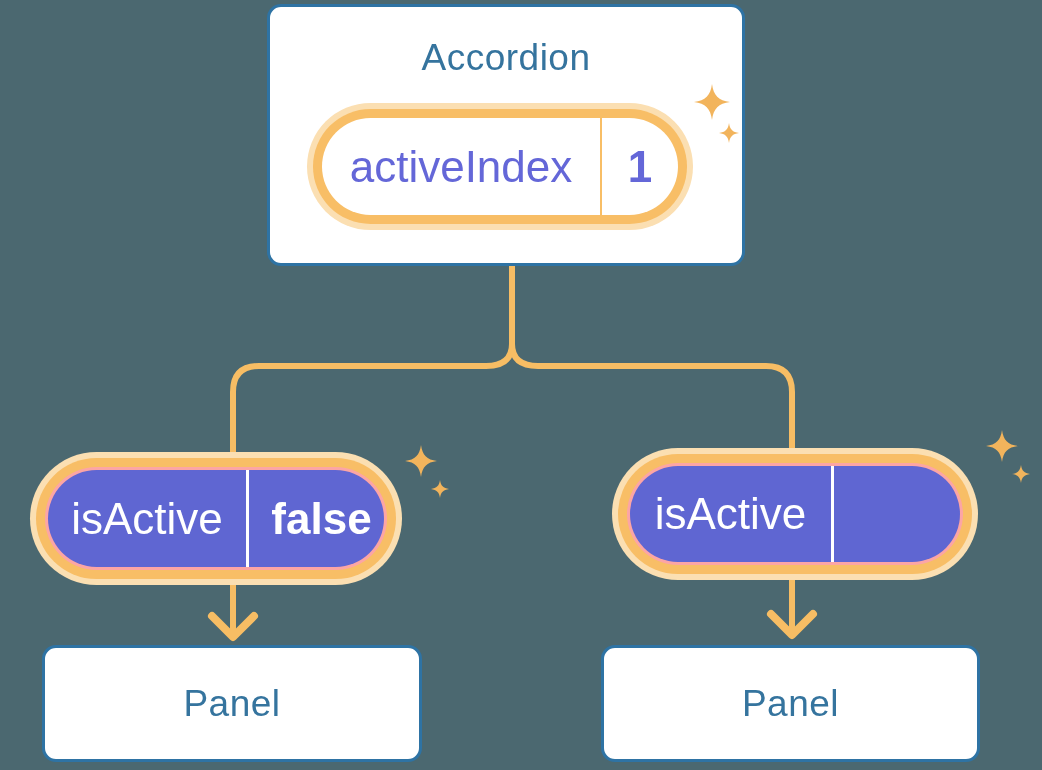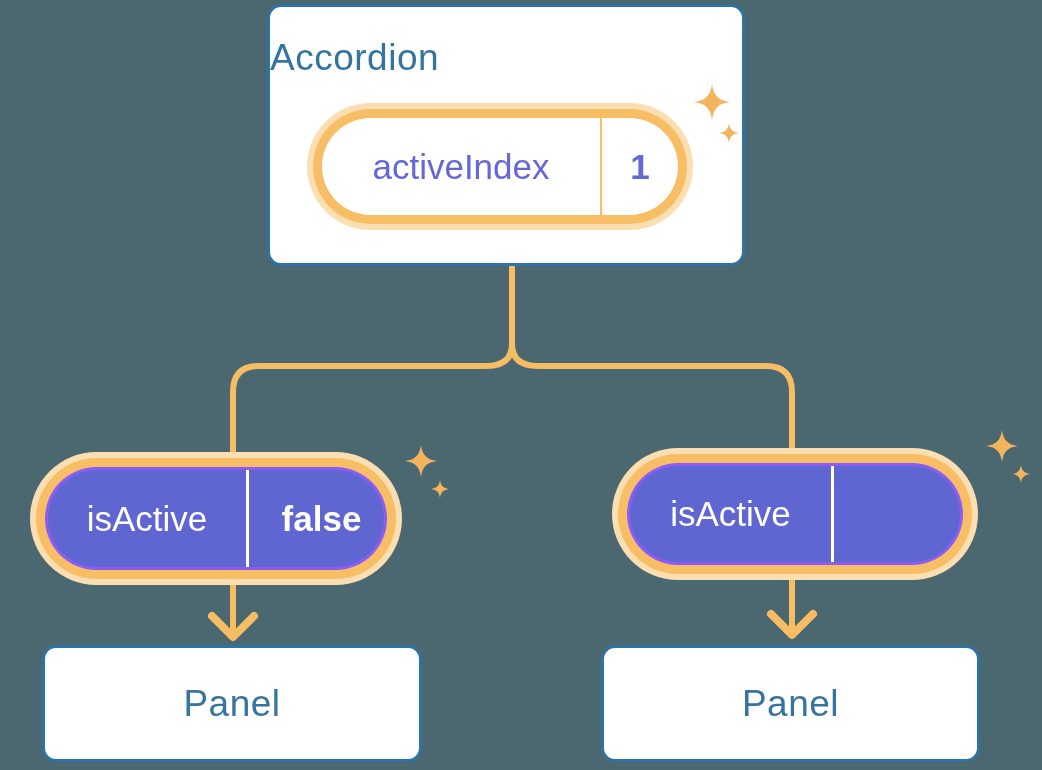--- a/index.html
+++ b/index.html
@@ -25,21 +25,21 @@
     position:absolute;
     background:var(--card-bg,#fff);
     border:3px solid var(--card-border,#2E73A4);
     border-radius:14px;
     box-sizing:border-box;
     z-index:2;
   }
   .root-card{left:267px;top:4px;width:478px;height:262px;}
   .card-title{
     margin-top:30px;
-    text-align:left;
+    text-align:center;
     font-size:37px;
     font-weight:500;
     letter-spacing:.5px;
     color:var(--heading-text,#35749E);
   }
   .panel-card{display:flex;align-items:center;justify-content:center;text-align:right;}
   .panel-left{left:42px;top:645px;width:380px;height:117px;}
   .panel-right{left:601px;top:645px;width:379px;height:117px;}
   .panel-title{
     font-size:37px;
@@ -58,38 +58,38 @@
   }
   .pill-ring{
     border-radius:999px;
     background:var(--gold-ring,#F8BE66);
     padding:9px;
     height:100%;
     box-sizing:border-box;
   }
   .pill-gap{
     border-radius:999px;
-    background:#8b5cf6;
+    background:#fca5a5;
     padding:3px;
     height:100%;
     box-sizing:border-box;
   }
   .pill-body{
     border-radius:999px;
     height:100%;
     box-sizing:border-box;
     display:flex;
     align-items:stretch;
     overflow:hidden;
   }
   .pill-body.light{background:#fff;}
   .pill-body.purple{background:var(--purple,#5F66D2);}
   .pill-cell{
     display:flex;align-items:center;justify-content:center;
-    font-size:35px;
+    font-size:44px;
   }
   .pill-divider{width:2px;align-self:stretch;}
   .pill-divider.gold-div{background:var(--gold-ring,#F8BE66);}
   .pill-divider.white-div{background:#fff;width:3px;}
   .purple-text{color:var(--purple-text,#6467D8);}
   .white-text{color:#fff;}
   .bold{font-weight:bold;}
   
   .pill-root{left:307px;top:103px;width:386px;height:127px;}
   .pill-root .lbl{width:278px;}

